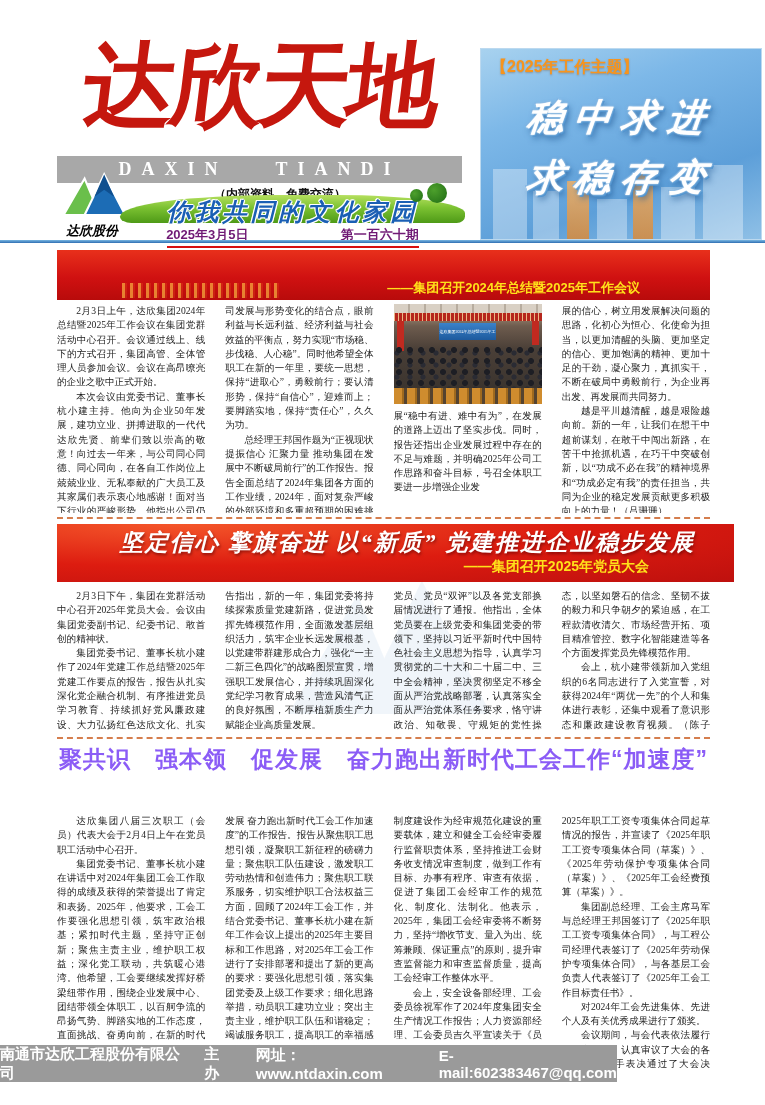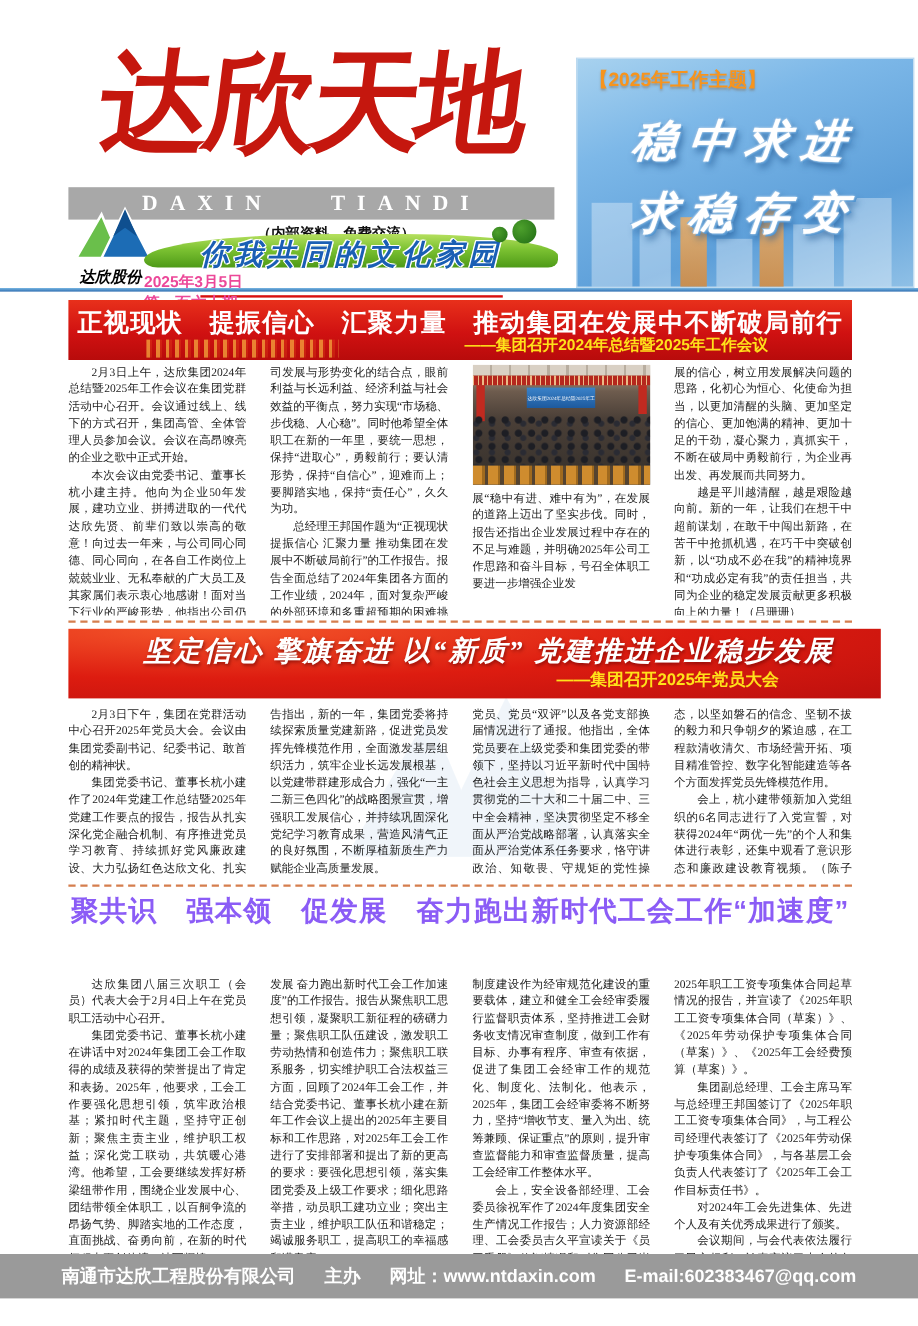--- a/index.html
+++ b/index.html
@@ -22,22 +22,22 @@
     background:linear-gradient(180deg,#b6e05f 0%,#7cc232 45%,#4e9a17 100%);
     border-radius:55% 45% 10px 14px / 26px 22px 8px 8px;text-align:center;}
   .green-banner .slogan{display:inline-block;margin-top:1px;font-size:24px;font-weight:bold;
     font-style:italic;color:#1a5fb4;letter-spacing:4px;padding-bottom:18px;
     border-bottom:2px solid #d80f0f;
     text-shadow:1px 0 #fff,-1px 0 #fff,0 1px #fff,0 -1px #fff,1px 1px #fff,-1px -1px #fff;}
   .tree{position:absolute;border-radius:50%;background:radial-gradient(circle at 35% 35%,#4da02c,#1f6b14);}
   .tree.t1{width:20px;height:20px;right:18px;top:-12px;}
   .tree.t2{width:13px;height:13px;right:42px;top:-6px;}
   .date-row{position:absolute;left:120px;top:226px;width:345px;display:flex;
-    justify-content:space-around;font-size:13px;font-weight:bold;color:#ec4899;
-    font-family:"Liberation Sans",sans-serif;flex-direction:column;}
+    justify-content:space-around;font-size:13px;font-weight:bold;color:#701a75;
+    font-family:"Liberation Sans",sans-serif;}
   .blue-rule{position:absolute;left:0;top:240px;width:765px;height:3px;
     background:linear-gradient(180deg,#79b7e2,#2f6eb2);}
 
   
   .promo{position:absolute;left:480px;top:48px;width:280px;height:190px;overflow:hidden;
     background:linear-gradient(160deg,#a8d2ef 0%,#7db8e8 30%,#5d9fd9 70%,#8fc0e6 100%);
     border:1px solid #bcd9ef;}
   .promo .bld{position:absolute;background:rgba(255,255,255,0.35);}
   .promo .bld.warm{background:linear-gradient(180deg,#f0b269,#d88a3a);opacity:.85;}
   .promo-tag{position:absolute;left:10px;top:8px;font-size:16px;font-weight:bold;color:#f7941d;
@@ -98,21 +98,21 @@
     background-image:radial-gradient(circle at 5px 4px,#1d1e24 2.6px,rgba(0,0,0,0) 3.4px),
                      radial-gradient(circle at 3px 7px,#2a2b33 2.2px,rgba(0,0,0,0) 3px);
     background-size:11px 11px,13px 12px;}
   .photo .chairs{position:absolute;left:0;right:0;bottom:0;height:16px;
     background:repeating-linear-gradient(90deg,#cf8c2e 0 8px,#a06a1e 8px 10px,#55432f 10px 13px);}
 
   
   .watermark{position:absolute;left:270px;top:560px;opacity:.06;}
 
   
-  .footer{position:absolute;left:0;top:1045px;width:765px;height:37px;background:#9a9a9a;
+  .footer{position:absolute;left:0;top:1045px;width:617px;height:37px;background:#9a9a9a;
     display:flex;align-items:center;justify-content:center;gap:24px;
     color:#fff;font-size:15px;font-weight:bold;font-family:"Liberation Sans",sans-serif;}
 </style>
 </head>
 <body>
 
 <div class="page">
 
   <div class="mast-title">达欣天地</div>
   <div class="mast-bar">DAXIN TIANDI</div>
@@ -146,21 +146,20 @@
     <span class="bld" style="left:180px;bottom:0;width:34px;height:52px;"></span>
     <span class="bld" style="left:222px;bottom:0;width:40px;height:74px;"></span>
     <div class="promo-tag">【2025年工作主题】</div>
     <div class="promo-line l1">稳中求进</div>
     <div class="promo-line l2">求稳存变</div>
   </div>
 
   <div class="blue-rule"></div>
 
   <div class="banner red1">
-    <div class="banner-title">正视现状　提振信心　汇聚力量　推动集团在发展中不断破局前行</div>
     <div class="skyline"></div>
     <div class="banner-sub">——集团召开2024年总结暨2025年工作会议</div>
   </div>
 
   <div class="body-cols b1">
     <div class="col">
         <p class="para ind">2月3日上午，达欣集团2024年总结暨2025年工作会议在集团党群活动中心召开。会议通过线上、线下的方式召开，集团高管、全体管理人员参加会议。会议在高昂嘹亮的企业之歌中正式开始。</p>
         <p class="para ind">本次会议由党委书记、董事长杭小建主持。他向为企业50年发展，建功立业、拼搏进取的一代代达欣先贤、前辈们致以崇高的敬意！向过去一年来，与公司同心同德、同心同向，在各自工作岗位上兢兢业业、无私奉献的广大员工及其家属们表示衷心地感谢！面对当下行业的严峻形势，他指出公司仍要坚持“稳中求进 进中促稳”的工作总基调，正视工作中存在的问题和不足，寻求公</p>
       </div>
     <div class="col">

